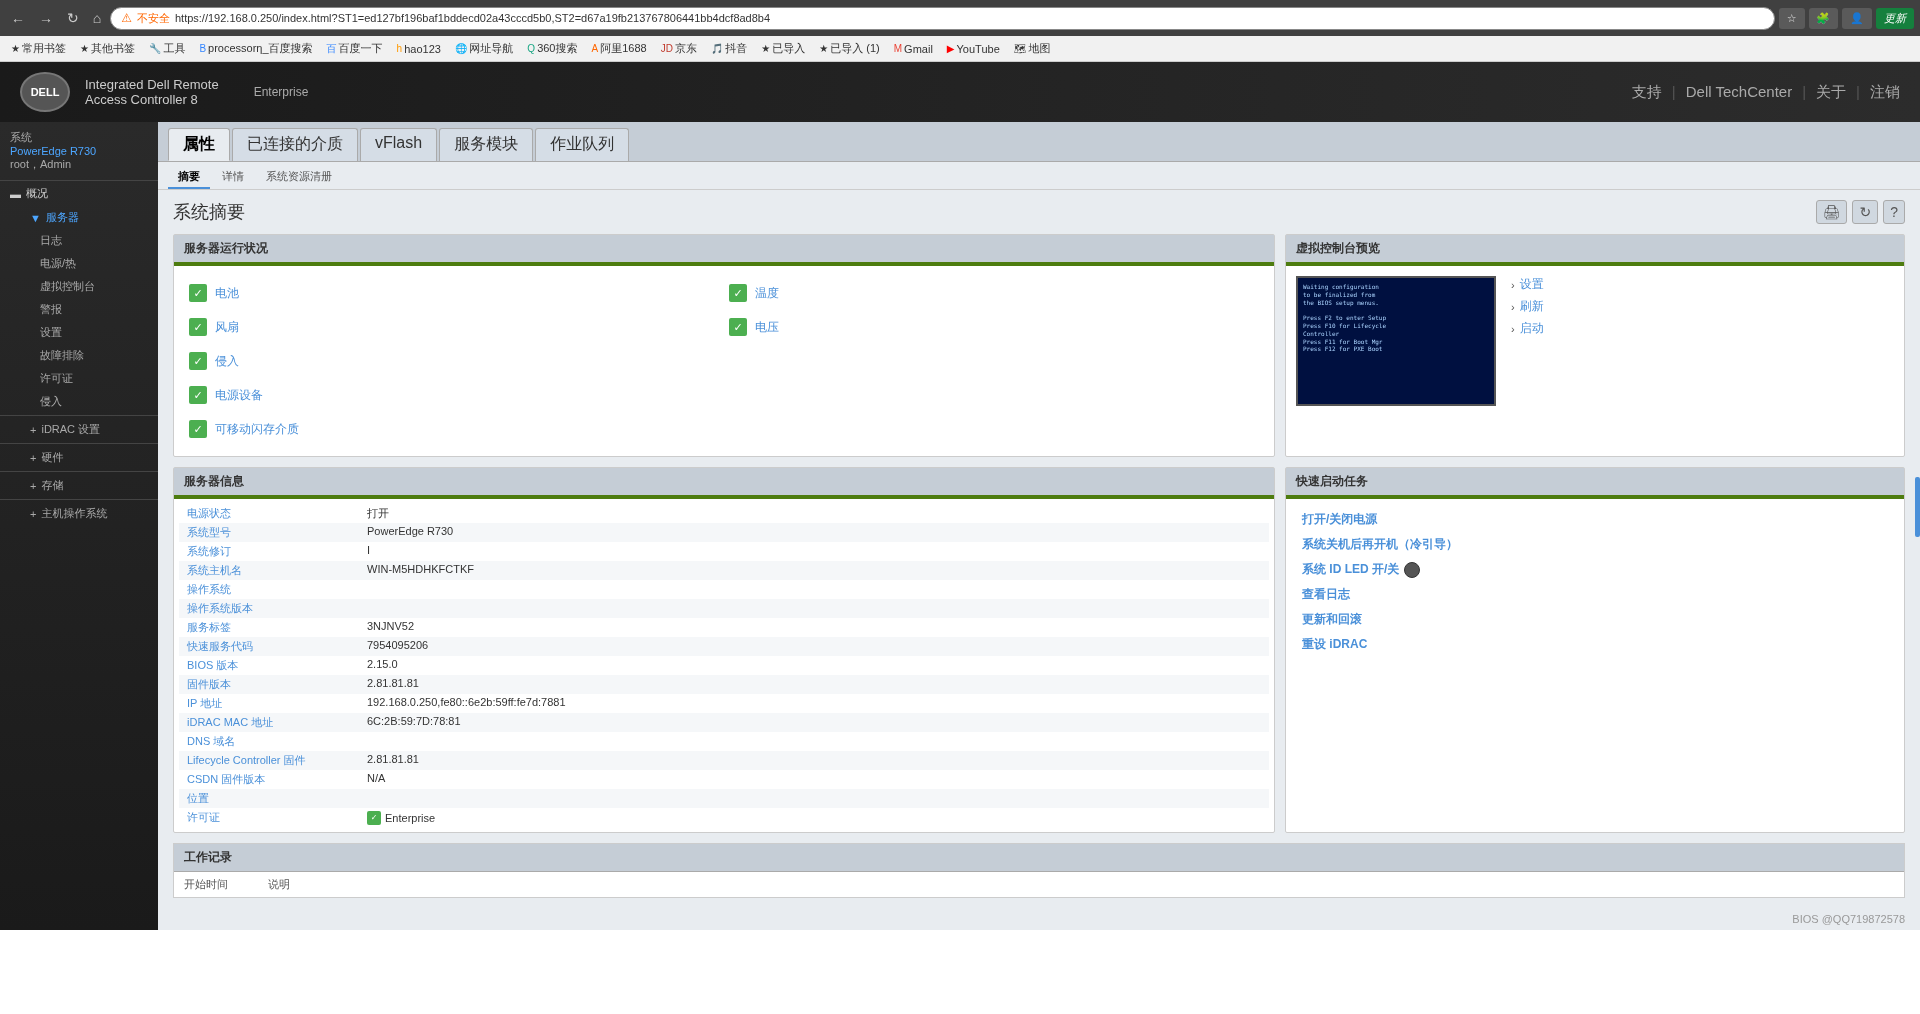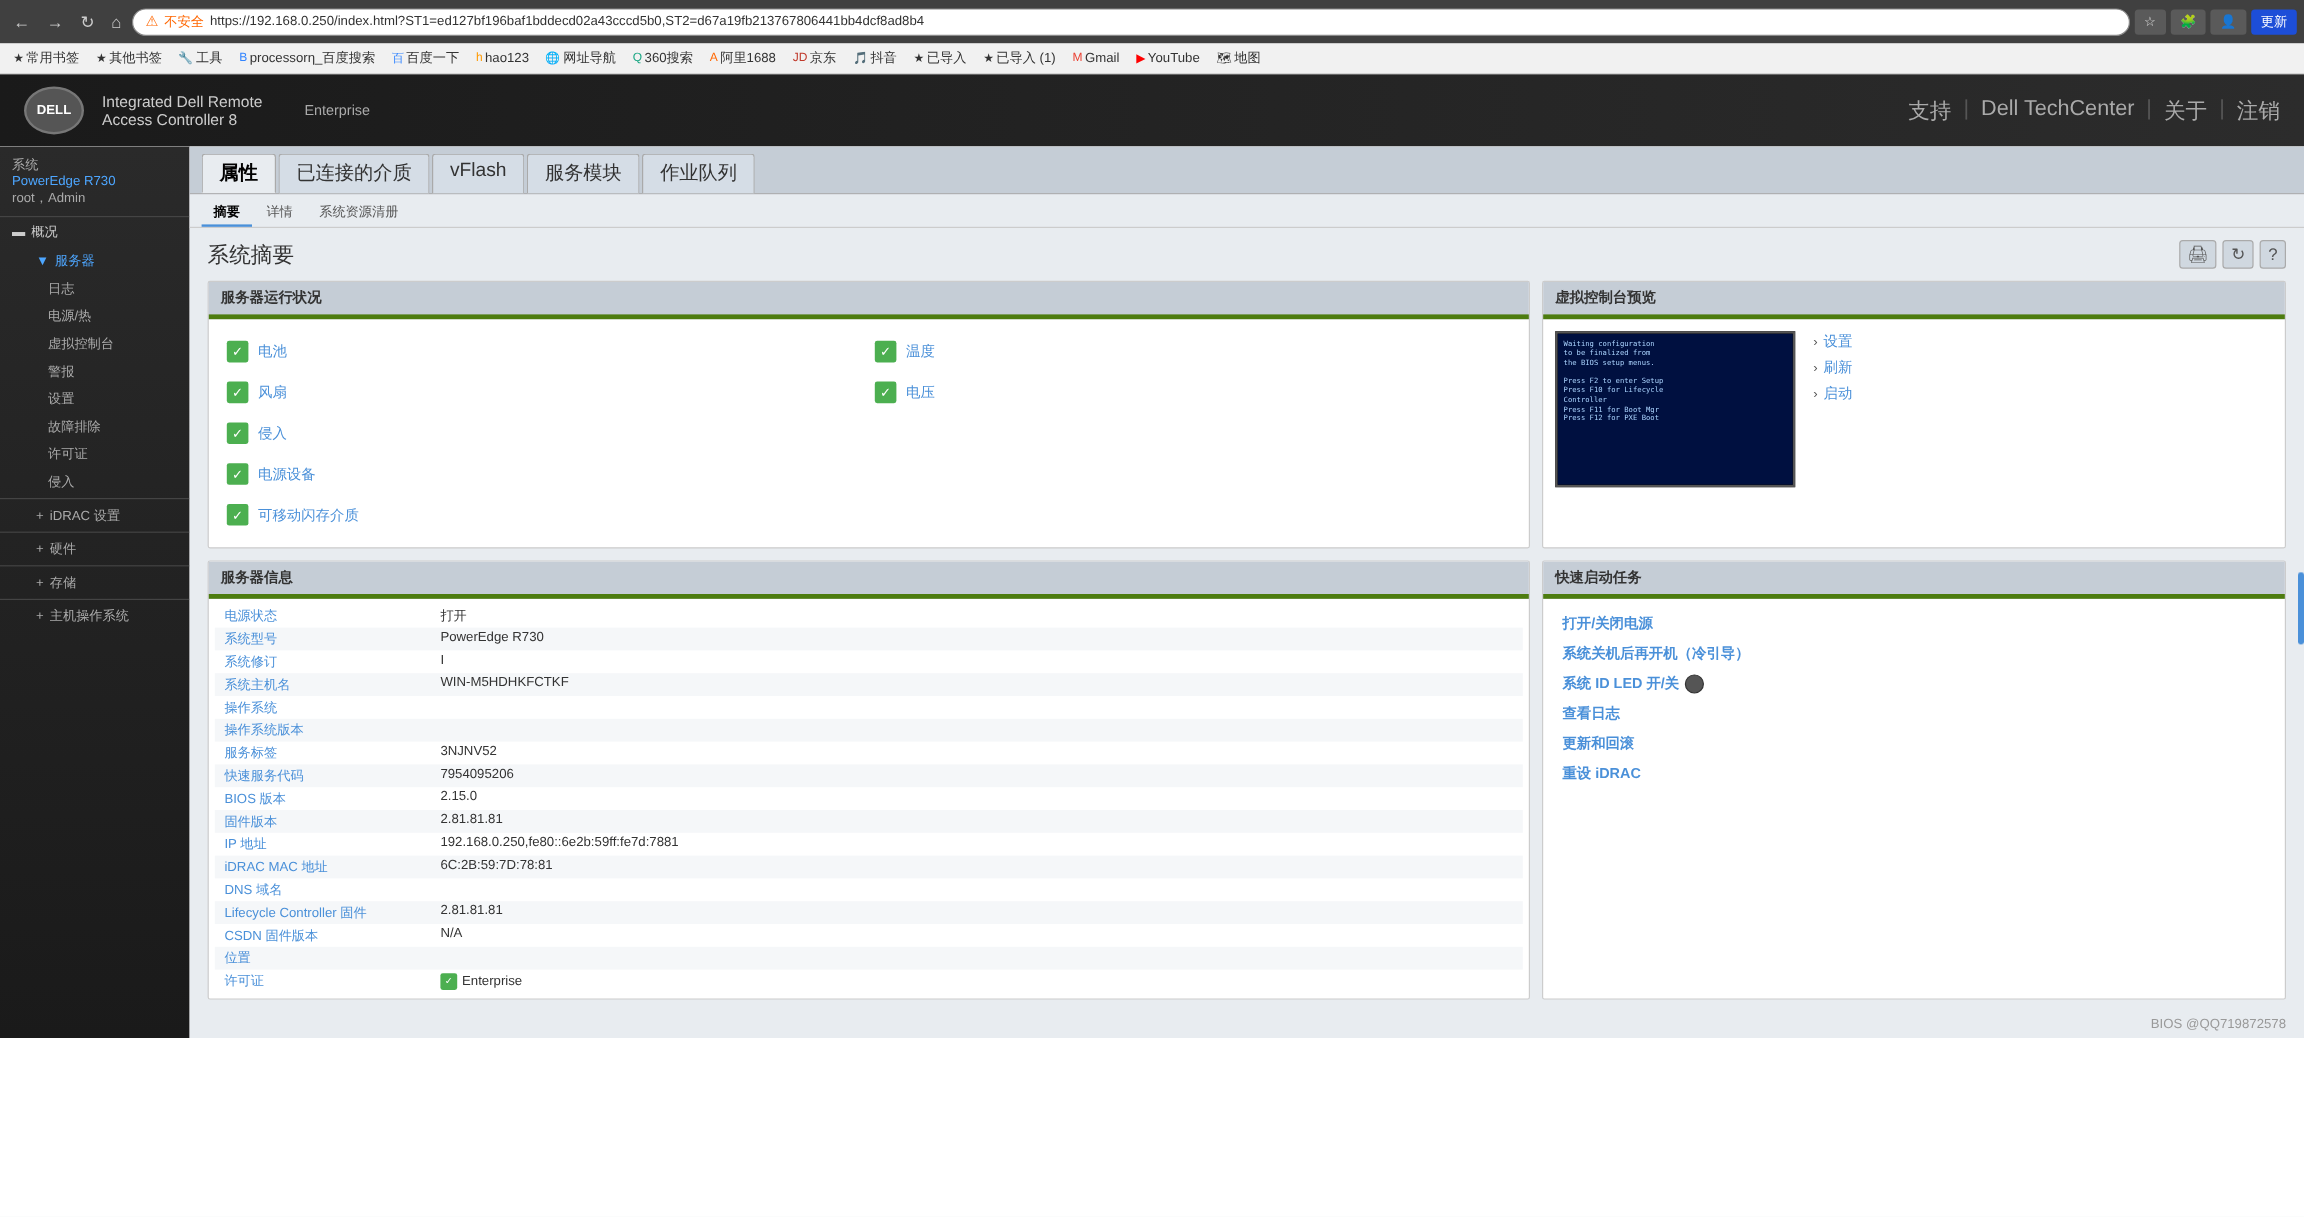--- a/index.html
+++ b/index.html
@@ -6,34 +6,34 @@
     body { font-family: Arial, sans-serif; font-size: 12px; background: #fff; overflow-x: hidden; }
 
     
     .browser-chrome { background: #3c3c3c; width: 100%; }
     .browser-toolbar { display: flex; align-items: center; padding: 4px 6px; gap: 4px; background: #404040; height: 36px; }
     .browser-nav-btn { background: none; border: none; color: #ccc; cursor: pointer; font-size: 14px; padding: 2px 5px; border-radius: 3px; }
     .browser-address-bar { flex: 1; background: #fff; border: 1px solid #888; border-radius: 12px; padding: 3px 10px; font-size: 11px; color: #333; display: flex; align-items: center; gap: 5px; }
     .browser-address-bar .warning { color: #f60; font-size: 12px; }
     .browser-actions { display: flex; gap: 4px; }
     .browser-action-btn { background: #5a5a5a; border: none; color: #ddd; border-radius: 3px; padding: 3px 8px; cursor: pointer; font-size: 11px; }
-    .update-btn { background: #1d4ed8; color: white; }
+    .update-btn { background: #15803d; color: white; font-style: italic; }
 
     
     .bookmarks-bar { background: #f1f1f1; border-bottom: 1px solid #ccc; display: flex; align-items: center; padding: 2px 6px; gap: 4px; height: 26px; overflow: hidden; }
     .bookmark-item { display: flex; align-items: center; gap: 2px; padding: 1px 5px; border-radius: 3px; cursor: pointer; white-space: nowrap; font-size: 11px; color: #333; }
     .bookmark-icon { font-size: 10px; }
 
     
     .idrac-header { background: linear-gradient(to right, #1a1a1a, #2c2c2c); color: #fff; display: flex; align-items: center; justify-content: space-between; padding: 0 20px; height: 60px; }
     .idrac-logo { display: flex; align-items: center; gap: 15px; }
     .dell-logo { width: 50px; height: 40px; background: #555; border-radius: 50%; display: flex; align-items: center; justify-content: center; color: white; font-size: 11px; font-weight: bold; border: 2px solid #777; }
     .idrac-title { font-size: 13px; color: #ccc; }
     .idrac-enterprise { color: #aaa; font-size: 12px; margin-left: 20px; }
-    .header-links { color: #aaa; font-size: 18px; display: flex; gap: 10px; }
+    .header-links { color: #aaa; font-size: 15px; display: flex; gap: 10px; }
     .header-links a { color: #aaa; text-decoration: none; cursor: pointer; }
     .header-sep { color: #555; }
 
     
     .main-layout { display: flex; flex: 1; overflow: hidden; }
 
     
     .sidebar { width: 158px; background: linear-gradient(to bottom, #2a2a2a, #1a1a1a); color: #ccc; overflow-y: auto; flex-shrink: 0; }
     .sidebar-system-info { padding: 8px 10px; border-bottom: 1px solid #444; font-size: 11px; }
     .sidebar-system-info .sys-label { color: #aaa; }
@@ -497,19 +497,26 @@
           <div class="quick-item">
             <span>更新和回滚</span>
           </div>
           <div class="quick-item">
             <span>重设 iDRAC</span>
           </div>
         </div>
       </div>
     </div>
 
+    <div class="work-log">
+      <div class="work-log-header">工作记录</div>
+      <div style="padding:5px 10px;font-size:11px;color:#555;display:flex;gap:40px;">
+        <span>开始时间</span>
+        <span>说明</span>
+      </div>
+    </div>
 
     <div style="text-align:right;padding:5px 15px;color:#999;font-size:11px;">BIOS @QQ719872578</div>
 
   </div>
 </div>
 
 <div class="scroll-indicator"></div>
 
 </body></html>

